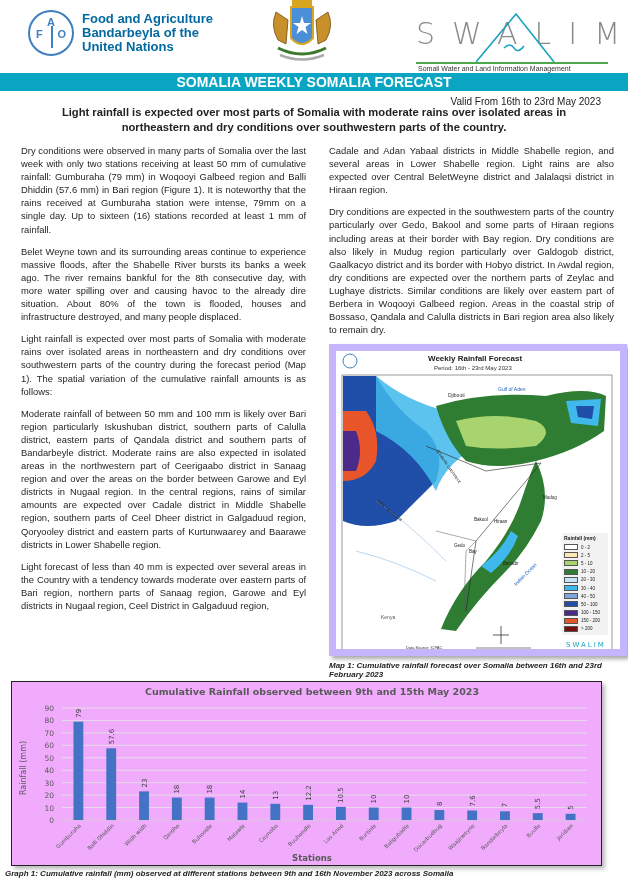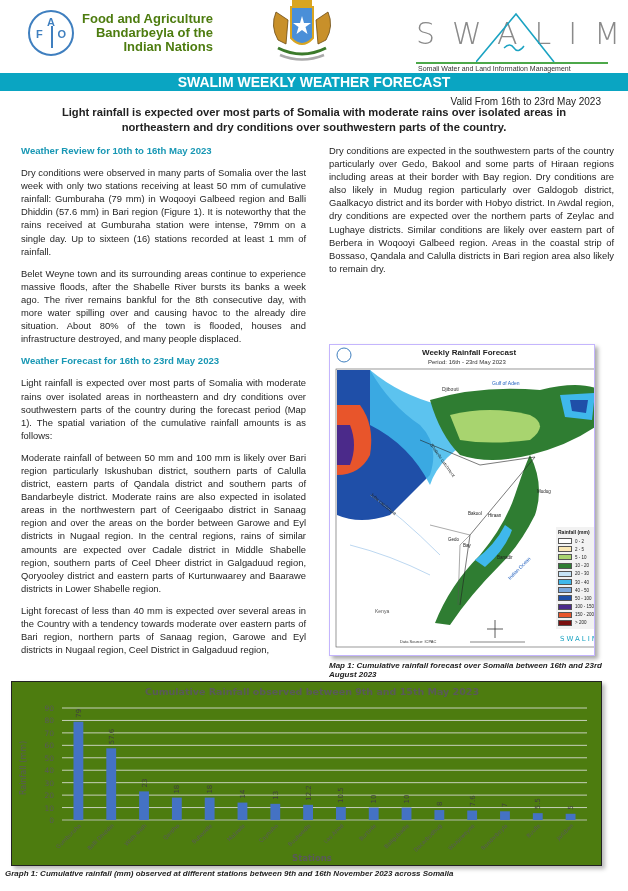--- a/index.html
+++ b/index.html
@@ -7,66 +7,66 @@
   body { font-family: "Liberation Sans", sans-serif; color: #1a1a1a; position: relative; }
 
   
   .header { position: absolute; left: 0; top: 0; width: 628px; height: 70px; }
   .fao { position: absolute; left: 28px; top: 10px; display: flex; align-items: center; }
   .fao-logo { width: 46px; height: 46px; border: 2px solid #3f7fbf; border-radius: 50%; position: relative; display: flex; align-items: center; justify-content: center; color: #3f7fbf; font-weight: bold; font-size: 11px; }
   .fao-logo .l1 { position: absolute; left: 6px; top: 16px; }
   .fao-logo .l2 { position: absolute; top: 4px; }
   .fao-logo .l3 { position: absolute; right: 6px; top: 16px; }
   .fao-logo .stalk { position: absolute; left: 21px; top: 14px; width: 2px; height: 22px; background: #3f7fbf; }
-  .fao-text { margin-left: 8px; color: #4d7c0f; font-weight: bold; font-size: 13px; line-height: 14px; text-align: right; }
+  .fao-text { margin-left: 8px; color: #0369a1; font-weight: bold; font-size: 13px; line-height: 14px; }
   .emblem { position: absolute; left: 264px; top: 0; width: 76px; height: 66px; }
   .swalim { position: absolute; left: 416px; top: 12px; width: 196px; height: 56px; }
   .swalim-word { position: absolute; left: 0; top: 4px; font-size: 30px; letter-spacing: 17px; color: #8a8a8a; font-family: "DejaVu Sans", sans-serif; font-weight: 300; }
   .swalim-line { position: absolute; left: 0; top: 50px; width: 192px; height: 2px; background: #4da84a; }
   .swalim-sub { position: absolute; left: 2px; top: 53px; font-size: 7px; color: #333; white-space: nowrap; }
 
   .title-bar { position: absolute; left: 0; top: 73px; width: 628px; height: 18px; background: #0aa5c2; color: #fff; text-align: center; font-weight: bold; font-size: 14px; line-height: 18px; }
   .valid { position: absolute; right: 27px; top: 96px; font-size: 10px; color: #222; }
   .headline { position: absolute; left: 30px; top: 105px; width: 568px; text-align: center; font-weight: bold; font-size: 11.2px; line-height: 15px; color: #222; }
 
   
   .col { position: absolute; font-size: 9.4px; line-height: 13.1px; text-align: justify; color: #1f1f1f; }
   .col-left { left: 21px; top: 144px; width: 285px; }
   .col-right { left: 329px; top: 144px; width: 285px; }
   .sec-title { color: #1897b4; font-weight: bold; font-size: 9.6px; margin-bottom: 9px; }
   .para { margin-bottom: 9px; }
   .para b { font-weight: normal; }
 
   
-  .map-frame { position: absolute; left: 329px; top: 344px; width: 266px; height: 312px; border: 1px solid #c4b5fd; background: #fff; box-shadow: 3px 3px 4px #aaa; overflow: hidden; }
+  .map-frame { position: absolute; left: 329px; top: 344px; width: 298px; height: 312px; border: 7px solid #c4b5fd; background: #fff; box-shadow: 3px 3px 4px #aaa; overflow: hidden; }
   .map-caption { position: absolute; left: 329px; top: 661px; font-size: 8px; font-style: italic; font-weight: bold; color: #222; }
   .map-legend { position: absolute; left: 226px; top: 182px; width: 46px; background: #f2f2f2; padding: 2px; font-size: 4.5px; }
   .map-legend .lg-title { font-weight: bold; font-size: 5px; margin-bottom: 2px; }
   .lg-row { display: flex; align-items: center; height: 8.2px; }
   .lg-sw { width: 14px; height: 6px; border: 0.5px solid #555; margin-right: 3px; }
 
   
-  .chart-box { position: absolute; left: 11px; top: 681px; width: 591px; height: 185px; border: 1.5px solid #222; background: #4d7c0f; box-shadow: 3px 3px 4px #bbb; }
+  .chart-box { position: absolute; left: 11px; top: 681px; width: 591px; height: 185px; border: 1.5px solid #222; background: #f0abfc; box-shadow: 3px 3px 4px #bbb; }
   .chart-caption { position: absolute; left: 5px; top: 869px; font-size: 8px; font-style: italic; font-weight: bold; color: #222; }
 </style>
 </head>
 <body>
 
 <div class="header">
   <div class="fao">
     <div class="fao-logo">
       <span class="l1">F</span>
       <span class="l2">A</span>
       <span class="l3">O</span>
       <span class="stalk"></span>
     </div>
     <div class="fao-text">
       <div>Food and Agriculture</div>
       <div>Bandarbeyla of the</div>
-      <div>Indian Nations</div>
+      <div>United Nations</div>
     </div>
   </div>
 
   <svg class="emblem" viewBox="0 0 76 66">
     <rect x="28" y="0" width="20" height="6" fill="#d9a521"></rect>
     <path d="M27 7 H49 V38 Q38 50 27 38 Z" fill="#4a8fd8" stroke="#d9a521" stroke-width="2"></path>
     <polygon points="38,16 40,23 47,23 41.5,27 43.5,34 38,30 32.5,34 34.5,27 29,23 36,23" fill="#ffffff"></polygon>
     <path d="M12 12 Q6 26 14 40 L22 44 L24 20 Z" fill="#c8902a" stroke="#6b4a12" stroke-width="0.8"></path>
     <path d="M64 12 Q70 26 62 40 L54 44 L52 20 Z" fill="#c8902a" stroke="#6b4a12" stroke-width="0.8"></path>
     <path d="M14 48 Q38 60 62 48" fill="none" stroke="#3b7a2a" stroke-width="3"></path>
@@ -77,35 +77,34 @@
     <div class="swalim-word">SWALIM</div>
     <svg style="position:absolute;left:60px;top:0;width:80px;height:52px" viewBox="0 0 80 52">
       <polyline points="0,50 40,2 78,50" fill="none" stroke="#1ba3c2" stroke-width="1.6"></polyline>
       <path d="M28 36 Q34 30 38 36 Q42 42 48 34" fill="none" stroke="#1ba3c2" stroke-width="1.4"></path>
     </svg>
     <div class="swalim-line"></div>
     <div class="swalim-sub">Somali Water and Land Information Management</div>
   </div>
 </div>
 
-<div class="title-bar">SWALIM WEEKLY WEATHER FORECAST</div>
+<div class="title-bar">SOMALIA WEEKLY SOMALIA FORECAST</div>
 <div class="valid">Valid From 16th to 23rd May 2023</div>
 <div class="headline">Light rainfall is expected over most parts of Somalia with moderate rains over isolated areas in northeastern and dry conditions over southwestern parts of the country.</div>
 
 <div class="col col-left">
-  <div class="sec-title">Weather Review for 10th to 16th May 2023</div>
   <p class="para">Dry conditions were observed in many parts of Somalia over the last week with only two stations receiving at least 50 mm of cumulative rainfall: Gumburaha (79 mm) in Woqooyi Galbeed region and Balli Dhiddin (57.6 mm) in Bari region (Figure 1). It is noteworthy that the rains received at Gumburaha station were intense, 79mm on a single day. Up to sixteen (16) stations recorded at least 1 mm of rainfall.</p>
   <p class="para">Belet Weyne town and its surrounding areas continue to experience massive floods, after the Shabelle River bursts its banks a week ago. The river remains bankful for the 8th consecutive day, with more water spilling over and causing havoc to the already dire situation. About 80% of the town is flooded, houses and infrastructure destroyed, and many people displaced.</p>
-  <div class="sec-title">Weather Forecast for 16th to 23rd May 2023</div>
   <p class="para">Light rainfall is expected over most parts of Somalia with moderate rains over isolated areas in northeastern and dry conditions over southwestern parts of the country during the forecast period (Map 1). The spatial variation of the cumulative rainfall amounts is as follows:</p>
   <p class="para"><b>Moderate rainfall</b><span> of between 50 mm and 100 mm is likely over Bari region particularly Iskushuban district, southern parts of Calulla district, eastern parts of Qandala district and southern parts of Bandarbeyle district. Moderate rains are also expected in isolated areas in the northwestern part of Ceerigaabo district in Sanaag region and over the areas on the border between Garowe and Eyl districts in Nugaal region. In the central regions, rains of similar amounts are expected over Cadale district in Middle Shabelle region, southern parts of Ceel Dheer district in Galgaduud region, Qoryooley district and eastern parts of Kurtunwaarey and Baarawe districts in Lower Shabelle region.</span></p>
   <p class="para"><b>Light forecast</b><span> of less than 40 mm is expected over several areas in the Country with a tendency towards moderate over eastern parts of Bari region, northern parts of Sanaag region, Garowe and Eyl districts in Nugaal region, Ceel District in Galgaduud region,</span></p>
 </div>
 
 <div class="col col-right">
+  <p class="para">Cadale and Adan Yabaal districts in Middle Shabelle region, and several areas in Lower Shabelle region. Light rains are also expected over Central BeletWeyne district and Jalalaqsi district in Hiraan region.</p>
   <p class="para"><b>Dry conditions</b><span> are expected in the southwestern parts of the country particularly over Gedo, Bakool and some parts of Hiraan regions including areas at their border with Bay region. Dry conditions are also likely in Mudug region particularly over Galdogob district, Gaalkacyo district and its border with Hobyo district. In Awdal region, dry conditions are expected over the northern parts of Zeylac and Lughaye districts. Similar conditions are likely over eastern part of Berbera in Woqooyi Galbeed region. Areas in the coastal strip of Bossaso, Qandala and Calulla districts in Bari region area also likely to remain dry.</span></p>
 </div>
 
 <div class="map-frame">
   <svg width="283" height="312" viewBox="0 0 283 312">
     <rect x="0" y="0" width="283" height="312" fill="#ffffff"></rect>
 
     <circle cx="14" cy="10" r="7" fill="none" stroke="#3f7fbf" stroke-width="1"></circle>
     <text x="92" y="10" font-size="8" font-weight="bold" fill="#222" font-family="Liberation Sans, sans-serif">Weekly Rainfall Forecast</text>
     <text x="98" y="19" font-size="6" fill="#333" font-family="Liberation Sans, sans-serif">Period: 16th - 23rd May 2023</text>
@@ -194,21 +193,21 @@
           <span class="lg-sw" style="background: rgb(232, 85, 43);"></span>
           <span>150 - 200</span>
         </div>
         <div class="lg-row">
           <span class="lg-sw" style="background: rgb(122, 15, 15);"></span>
           <span>&gt; 200</span>
         </div>
       </div>
   </div>
 </div>
-<div class="map-caption">Map 1: Cumulative rainfall forecast over Somalia between 16th and 23rd August 2023</div>
+<div class="map-caption">Map 1: Cumulative rainfall forecast over Somalia between 16th and 23rd February 2023</div>
 
 <div class="chart-box">
   <svg id="chart-svg" width="588" height="182" viewBox="0 0 588 182">
     <text id="chart-title" x="300" y="13" text-anchor="middle" font-size="9.5" font-weight="bold" fill="#595959" font-family="DejaVu Sans, sans-serif">Cumulative Rainfall observed between 9th and 15th May 2023</text>
     <text id="chart-ylabel" x="0" y="0" text-anchor="middle" font-size="8" fill="#595959" font-family="DejaVu Sans, sans-serif" transform="translate(14,86) rotate(-90)">Rainfall (mm)</text>
     <text id="chart-xlabel" x="300" y="179" text-anchor="middle" font-size="8.5" font-weight="bold" fill="#595959" font-family="DejaVu Sans, sans-serif">Stations</text>
     <g id="chart-grid">
         <line x1="50" x2="575" y1="138" y2="138" stroke="#d0d0d0" stroke-width="0.8"></line>
         <text x="42" y="141" text-anchor="end" font-size="7.5" fill="#595959" font-family="DejaVu Sans, sans-serif">0</text>
         <line x1="50" x2="575" y1="125.55555555555556" y2="125.55555555555556" stroke="#e6e6e6" stroke-width="0.8"></line>

